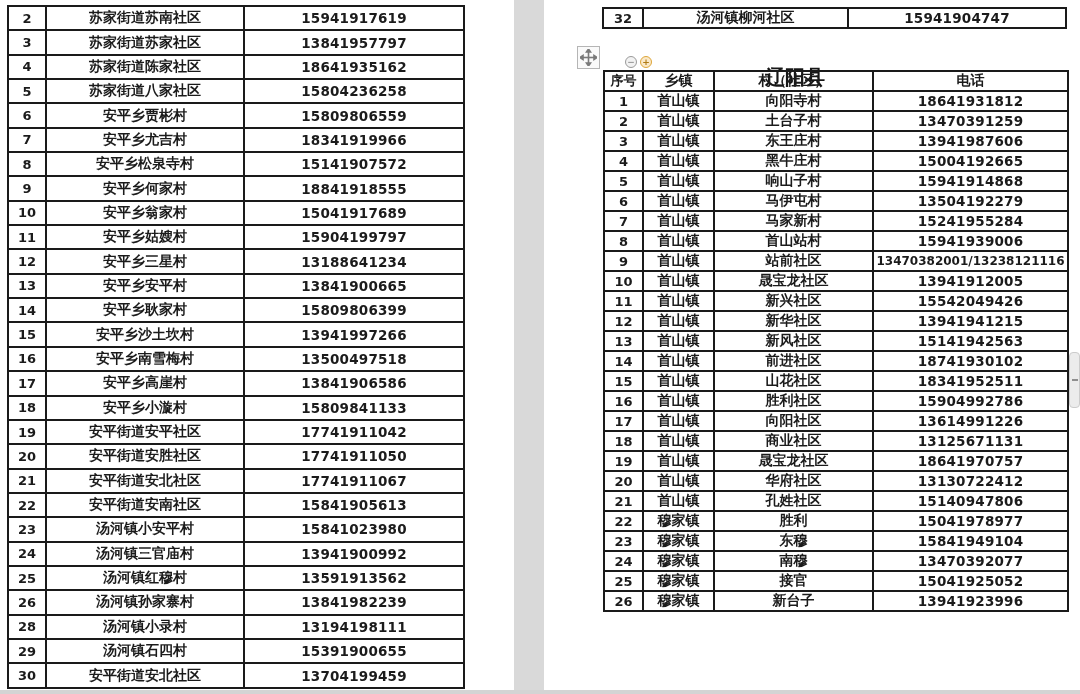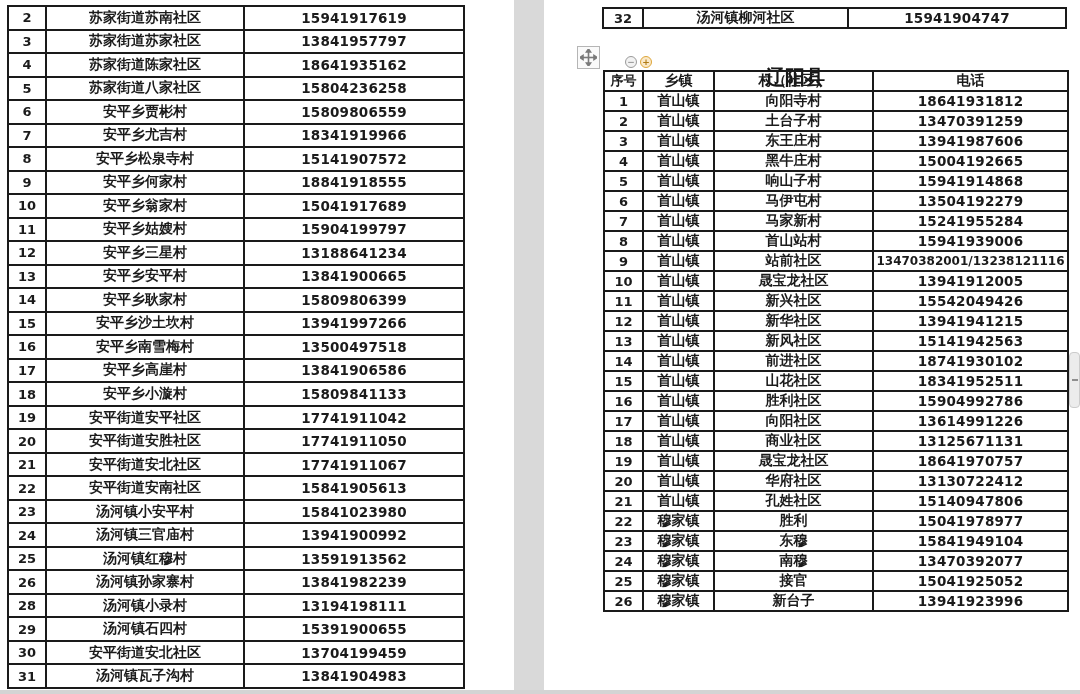--- a/index.html
+++ b/index.html
@@ -246,25 +246,20 @@
         <td class="cell-name">汤河镇石四村</td>
         <td class="cell-phone">15391900655</td>
       </tr>
 
       <tr>
         <td class="cell-no">30</td>
         <td class="cell-name">安平街道安北社区</td>
         <td class="cell-phone">13704199459</td>
       </tr>
 
-      <tr>
-        <td class="cell-no">31</td>
-        <td class="cell-name">汤河镇瓦子沟村</td>
-        <td class="cell-phone">13841904983</td>
-      </tr>
     </tbody>
 </table>
 
 <table class="dir" id="carry-table">
   <colgroup>
       <col style="width:40px">
       <col style="width:205px">
       <col style="width:218px">
     </colgroup>
   <tbody>

